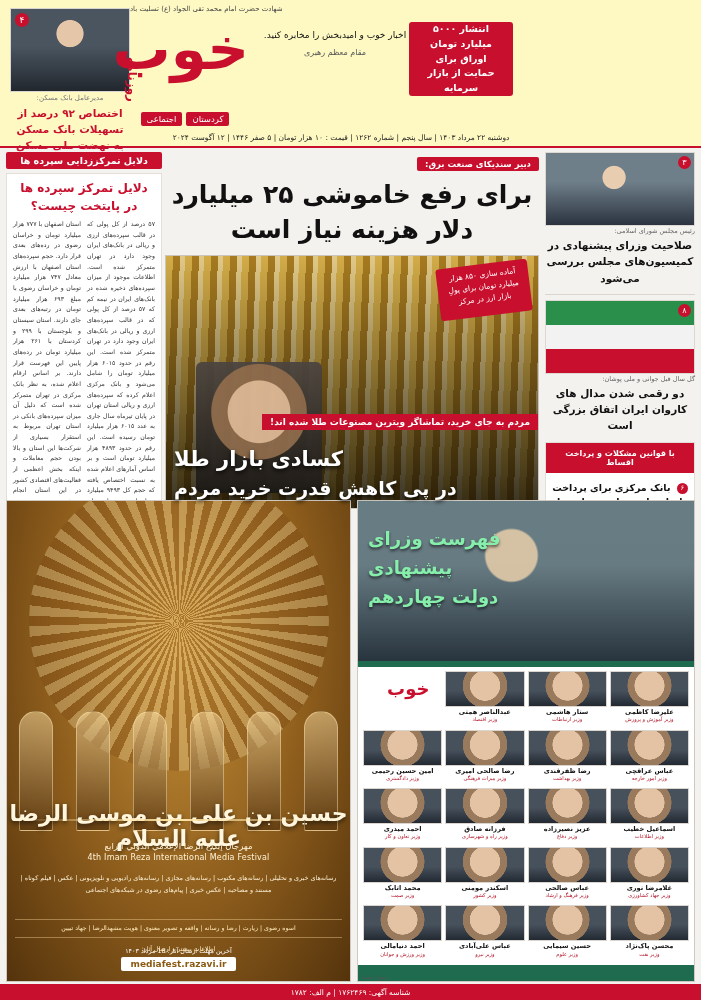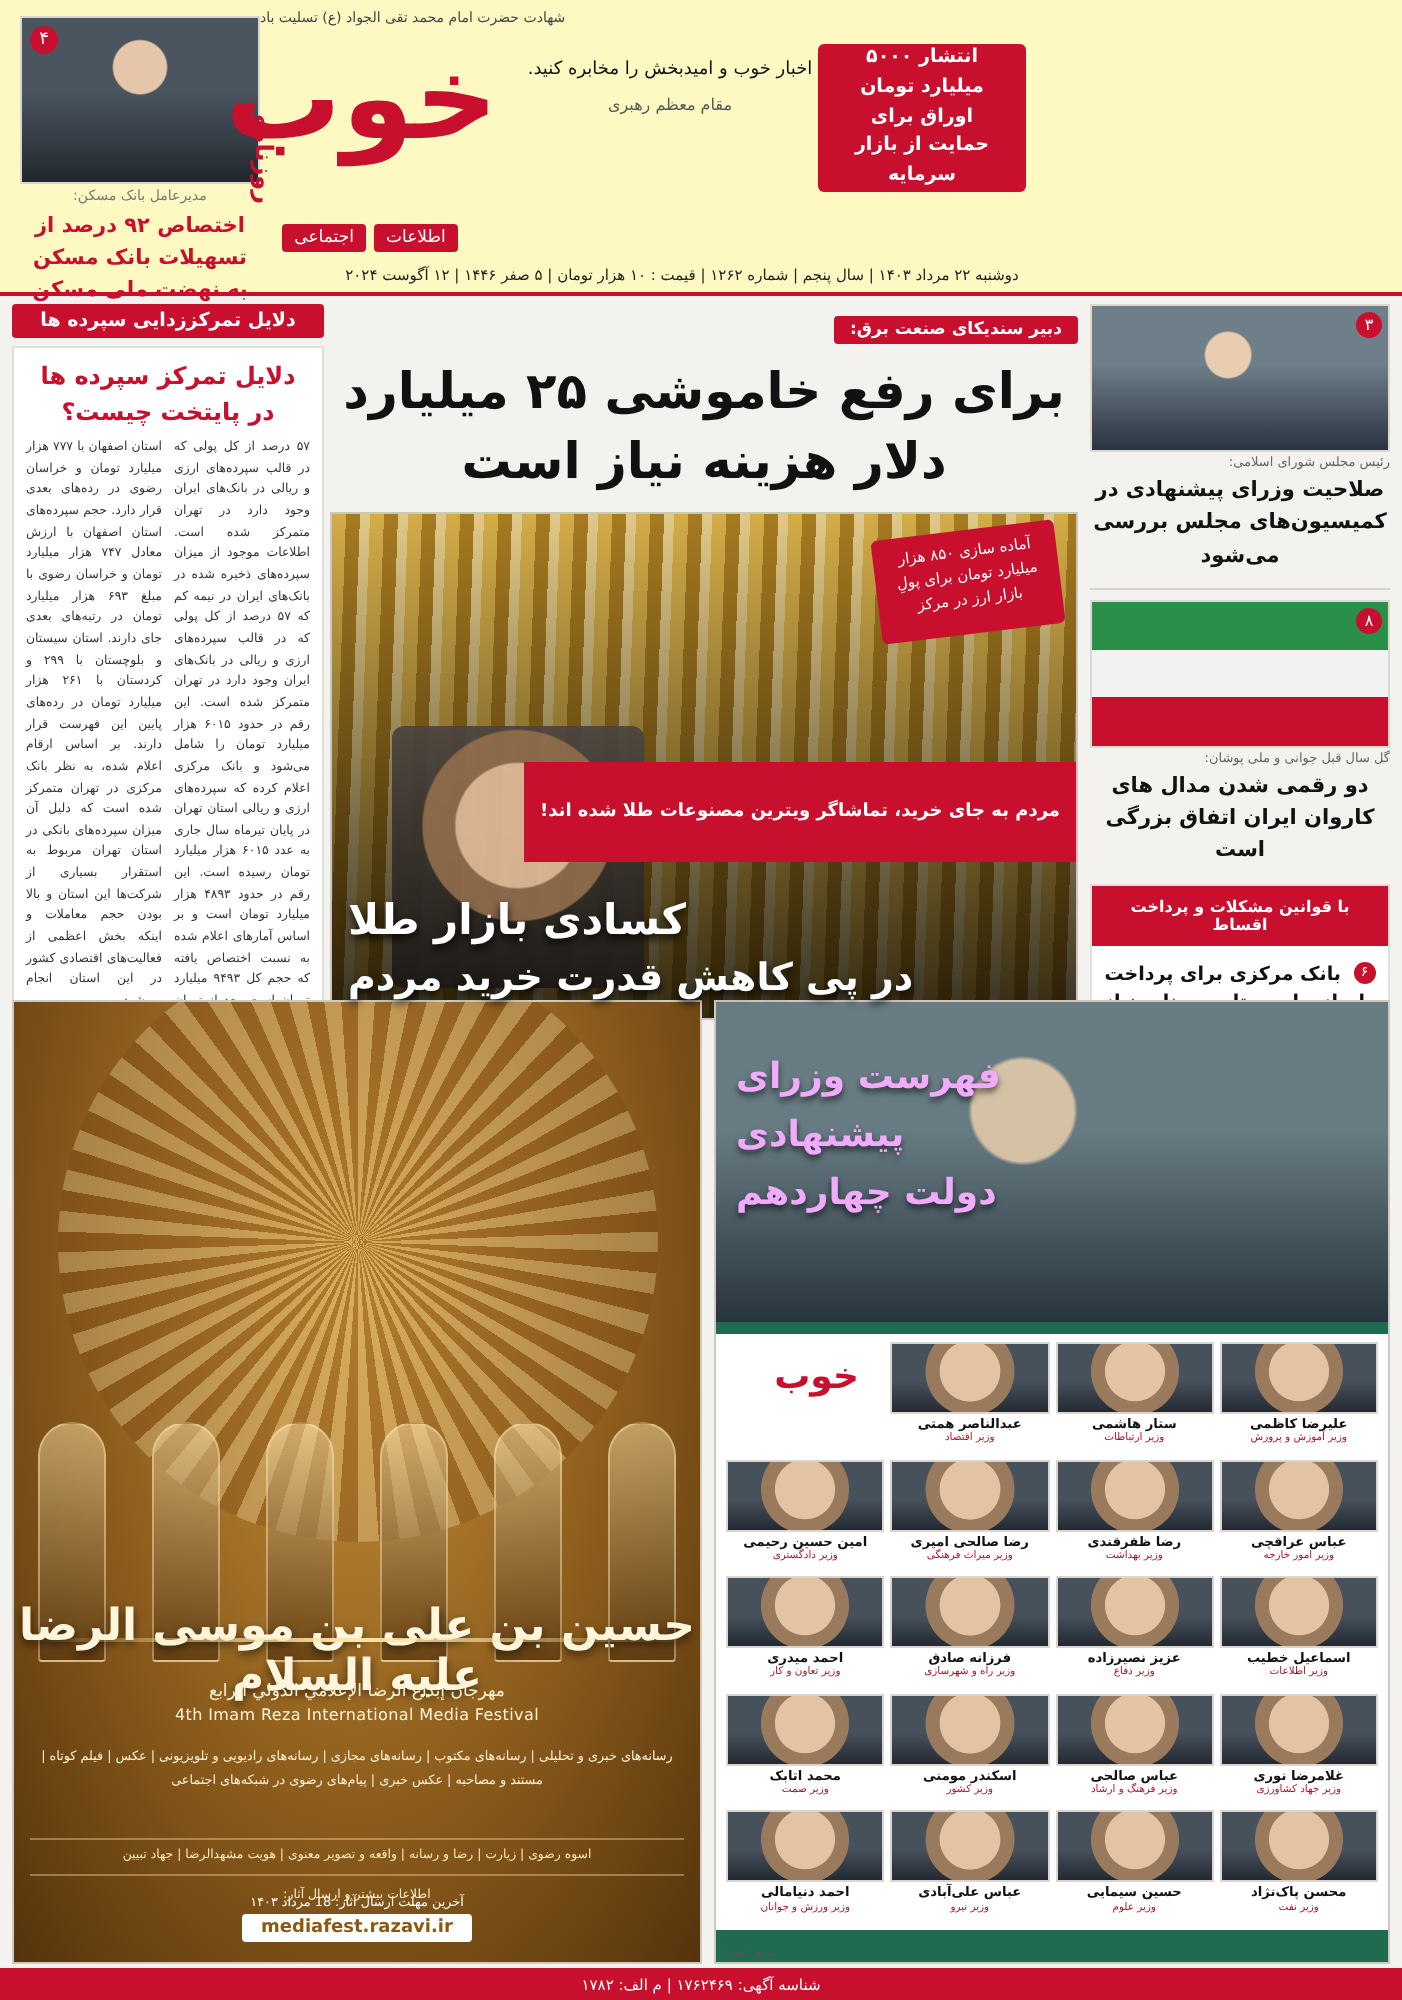--- a/index.html
+++ b/index.html
@@ -162,21 +162,21 @@
     background: #1b1208;
   }
   .lead-stamp {
     position: absolute; top: 8px; right: 8px; width: 92px; height: 52px;
     background: #c8102e; color: #fff; border-radius: 3px;
     transform: rotate(-7deg); font-size: 7.5px; line-height: 1.6;
     padding: 5px 4px; text-align: center; z-index: 3;
   }
   .lead-ribbon {
     position: absolute; bottom: 78px; right: 0; background: #c8102e; color: #fff;
-    font-size: 9px; padding: 20px 8px; z-index: 3; font-weight: bold;
+    font-size: 9px; padding: 3px 8px; z-index: 3; font-weight: bold;
   }
   .lead-h2 {
     position: absolute; bottom: 6px; right: 8px; left: 8px;
     font-size: 21px; font-weight: bold; color: #fff; text-align: left;
     line-height: 1.42; text-shadow: 0 2px 4px rgba(0,0,0,.85); z-index: 3;
   }
   .lead-h2 .l2 { font-size: 19px; }
 
   
   .bottom {
@@ -186,21 +186,21 @@
   .panel-cabinet {
     position: relative; width: 338px; background: #1e6b4f; overflow: hidden;
     border: 1px solid #cfc9c2;
   }
   .cab-photo {
     position: absolute; top: 0; right: 0; width: 338px; height: 160px;
     background: linear-gradient(180deg,#2e6b4a 0%,#17452f 100%);
   }
   .cab-title {
     position: absolute; top: 24px; left: 10px; width: 150px; text-align: left;
-    font-size: 18px; font-weight: bold; color: #f0abfc; line-height: 1.6;
+    font-size: 18px; font-weight: bold; color: #86efac; line-height: 1.6;
     z-index: 4; text-shadow: 0 2px 3px rgba(0,0,0,.6);
   }
   .cab-grid {
     position: absolute; top: 166px; right: 0; left: 0; bottom: 16px;
     padding: 4px 5px; display: grid;
     grid-template-columns: repeat(4, 1fr); gap: 3px 3px;
     background: #ffffff;
   }
   .minister { text-align: center; }
   .m-face {
@@ -326,21 +326,21 @@
       <div class="sig">مقام معظم رهبری</div>
     </div>
 
     <div class="slogan-red">انتشار ۵۰۰۰ میلیارد تومان اوراق برای حمایت از بازار سرمایه</div>
 
     <div class="logo-box">
       <div class="logo-sub">روزنامه</div>
       <div class="logo-main">خوب</div>
       <div class="logo-tags">
         <span class="logo-tag">اجتماعی</span>
-        <span class="logo-tag">اطلاعات</span>
+        <span class="logo-tag">کردستان</span>
       </div>
     </div>
 
     <div class="issue-line">دوشنبه ۲۲ مرداد ۱۴۰۳ | سال پنجم | شماره ۱۲۶۲ | قیمت : ۱۰ هزار تومان | ۵ صفر ۱۴۴۶ | ۱۲ آگوست ۲۰۲۴</div>
   </div>
 
   <div class="rail" style="top:152px;">
     <div>
       <div class="rail-photo">
         <div class="ph ph-podium"></div>

